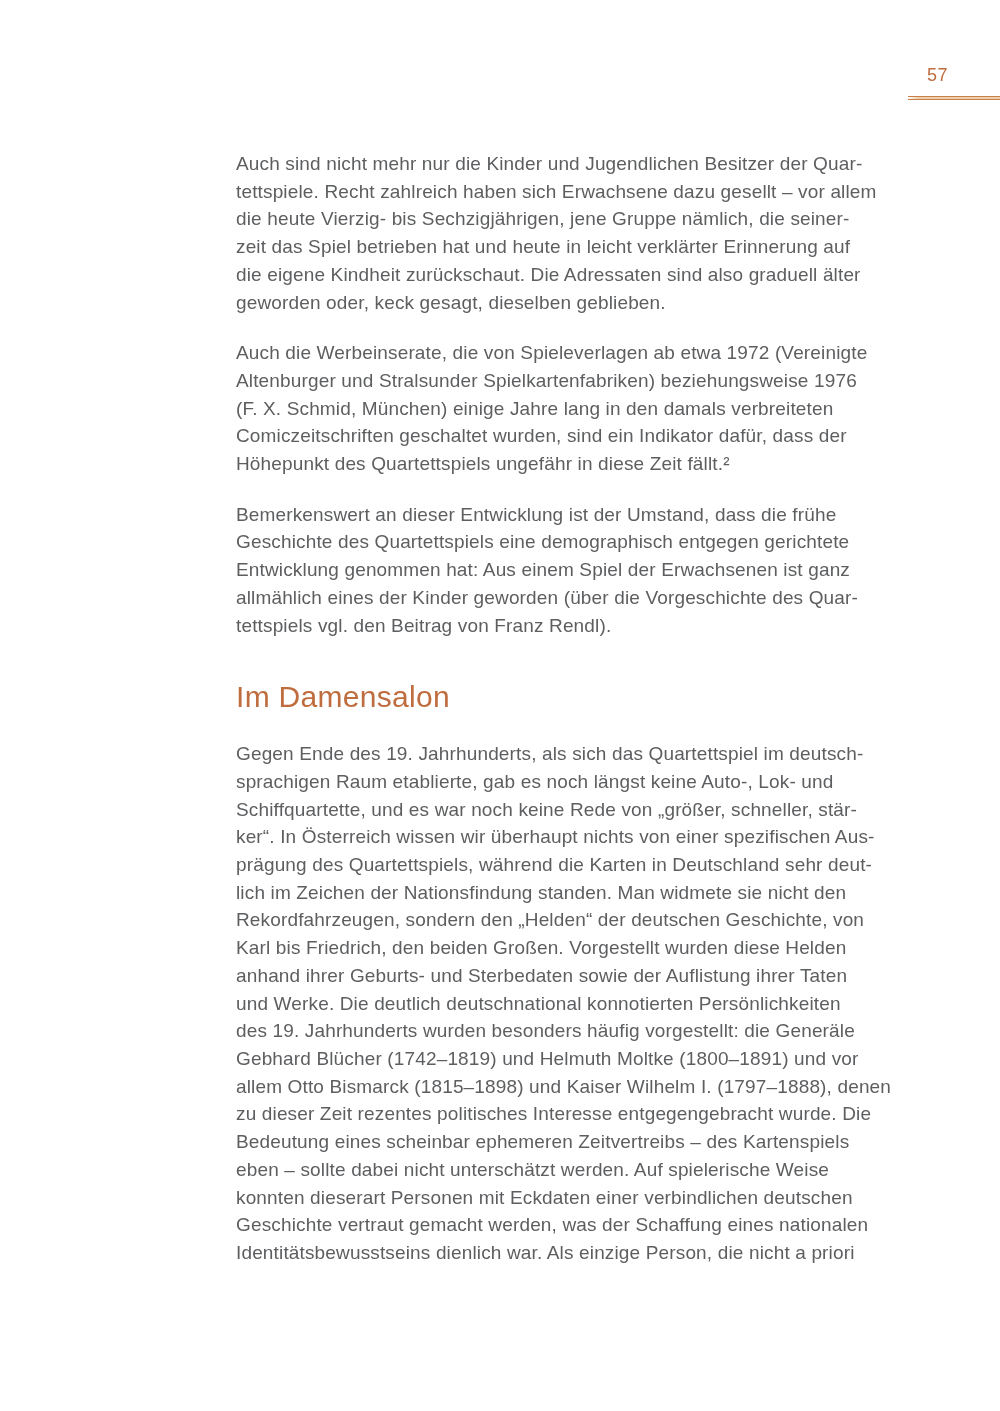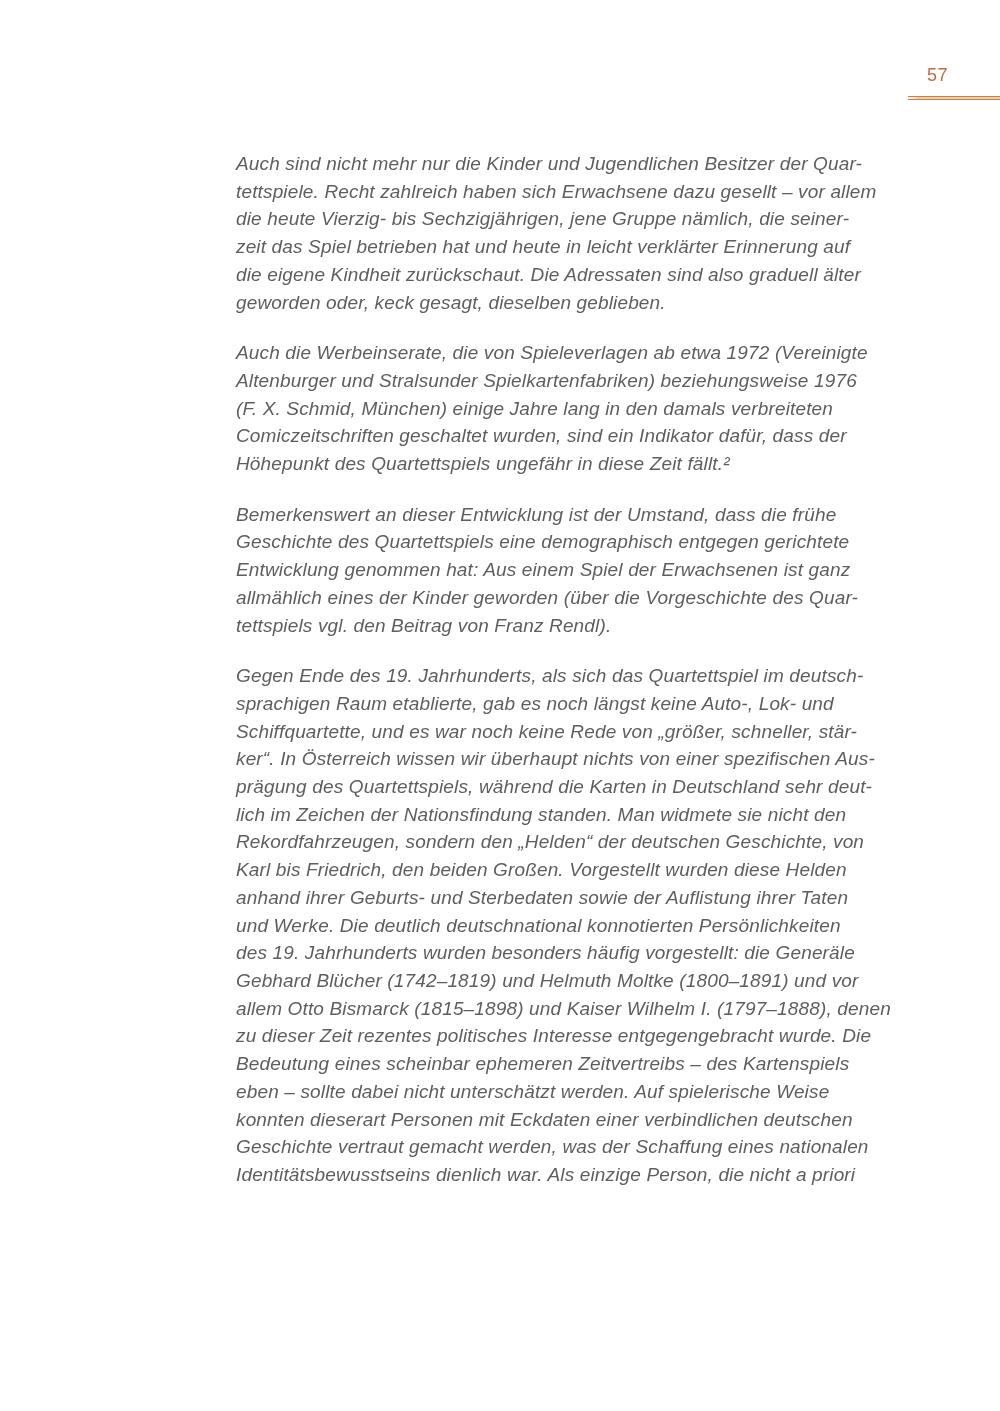--- a/index.html
+++ b/index.html
@@ -48,21 +48,20 @@
     width: 700px;
   }
   .para {
     margin: 0 0 23px 0;
     font-size: 19px;
     font-weight: 300;
     line-height: 27.7px;
     letter-spacing: 0.15px;
     color: var(--body-text);
     white-space: pre;
-    font-style: italic;
   }
   .section-heading {
     margin: 40px 0 25px 0;
     font-size: 30px;
     font-weight: 300;
     line-height: 36px;
     letter-spacing: 0.3px;
     color: var(--accent);
   }
 </style>
@@ -89,20 +88,21 @@
 (F. X. Schmid, München) einige Jahre lang in den damals verbreiteten
 Comiczeitschriften geschaltet wurden, sind ein Indikator dafür, dass der
 Höhepunkt des Quartettspiels ungefähr in diese Zeit fällt.²</p>
 
     <p class="para">Bemerkenswert an dieser Entwicklung ist der Umstand, dass die frühe
 Geschichte des Quartettspiels eine demographisch entgegen gerichtete
 Entwicklung genommen hat: Aus einem Spiel der Erwachsenen ist ganz
 allmählich eines der Kinder geworden (über die Vorgeschichte des Quar-
 tettspiels vgl. den Beitrag von Franz Rendl).</p>
 
+    <h2 class="section-heading">Im Damensalon</h2>
 
     <p class="para">Gegen Ende des 19. Jahrhunderts, als sich das Quartettspiel im deutsch-
 sprachigen Raum etablierte, gab es noch längst keine Auto-, Lok- und
 Schiffquartette, und es war noch keine Rede von „größer, schneller, stär-
 ker“. In Österreich wissen wir überhaupt nichts von einer spezifischen Aus-
 prägung des Quartettspiels, während die Karten in Deutschland sehr deut-
 lich im Zeichen der Nationsfindung standen. Man widmete sie nicht den
 Rekordfahrzeugen, sondern den „Helden“ der deutschen Geschichte, von
 Karl bis Friedrich, den beiden Großen. Vorgestellt wurden diese Helden
 anhand ihrer Geburts- und Sterbedaten sowie der Auflistung ihrer Taten

